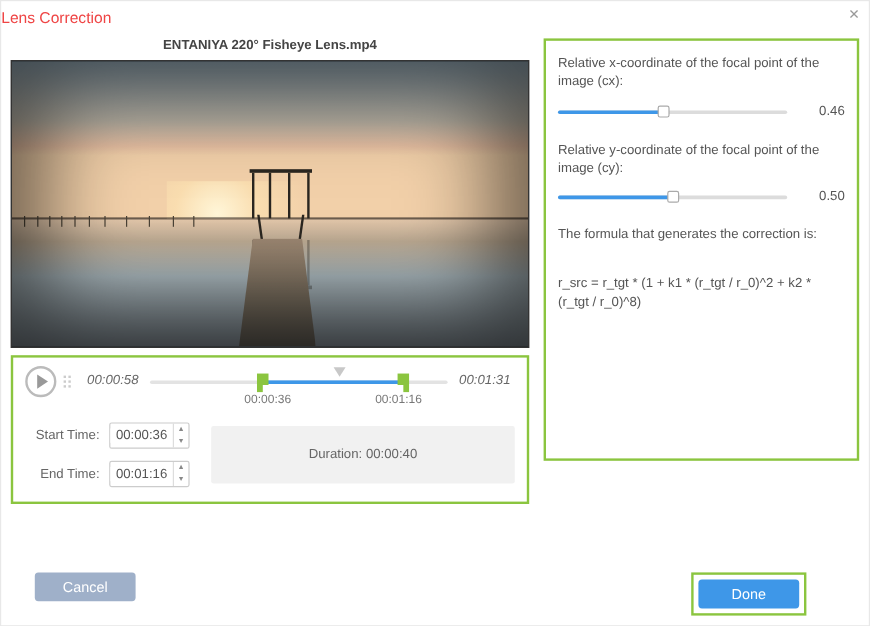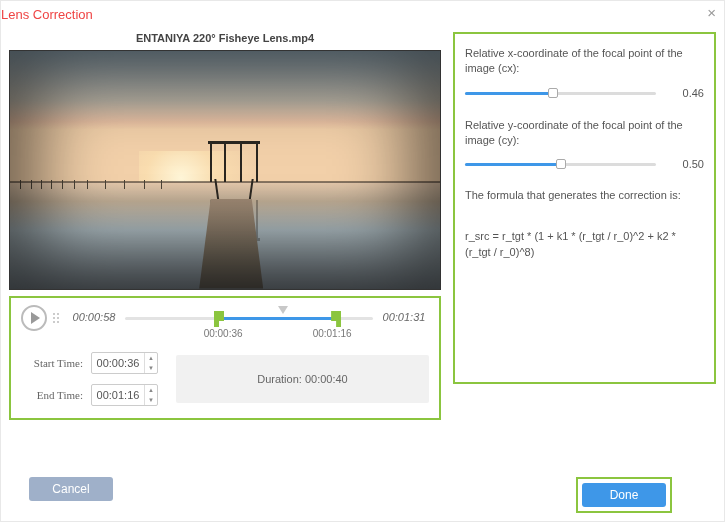--- a/index.html
+++ b/index.html
@@ -43,21 +43,21 @@
   .track-sel { position:absolute; top:11px; height:3px; background:#3E97E8; }
   .playhead { position:absolute; top:0px; width:0; height:0; border-left:5px solid transparent; border-right:5px solid transparent; border-top:8px solid #c8c8c8; transform:translateX(-5px);}
   .handle { position:absolute; top:5px; width:10px; height:16px; background:#8BC53F;}
   .handle.left  { clip-path: polygon(0 0, 100% 0, 100% 100%, 50% 100%, 50% 62%, 0 62%); transform: scaleX(-1) translateX(9px);}
   .handle.right { clip-path: polygon(0 0, 100% 0, 100% 100%, 50% 100%, 50% 62%, 0 62%); transform: translateX(-1px);}
   .h-label { position:absolute; top:22px; font-size:10px; color:#777; transform:translateX(-50%);}
 
   .times-row { display:flex; align-items:center; gap:18px; margin-top:16px;}
   .tf-col { display:flex; flex-direction:column; gap:10px;}
   .tf-line { display:flex; align-items:center; gap:8px;}
-  .tf-line label{ font-size:11px; color:#666; width:62px; text-align:right;font-family:Liberation Serif, serif;}
+  .tf-line label{ font-size:11px; color:#666; width:62px; text-align:right;}
   .tf-input { display:flex; align-items:center; border:1px solid #ccc; border-radius:2px; height:22px; font-size:11px;}
   .tf-input input{ border:none; width:52px; text-align:center; font-size:11px; outline:none; color:#555;}
   .spin { display:flex; flex-direction:column; border-left:1px solid #ddd;}
   .spin span{ font-size:6px; line-height:8px; padding:1px 3px; color:#888; cursor:pointer;}
   .dur-box { flex:1; background:#f1f1f1; height:48px; display:flex; align-items:center; justify-content:center; font-size:11px; color:#666; border-radius:2px;}
 
   .right-panel { border:2px solid #8BC53F; padding: 12px 10px; min-height:352px;}
   .param-row { margin-bottom: 18px;}
   .param-label { font-size:11px; color:#555; line-height:1.35; margin-bottom:10px;}
   .slider-row { display:flex; align-items:center; gap:10px;}

